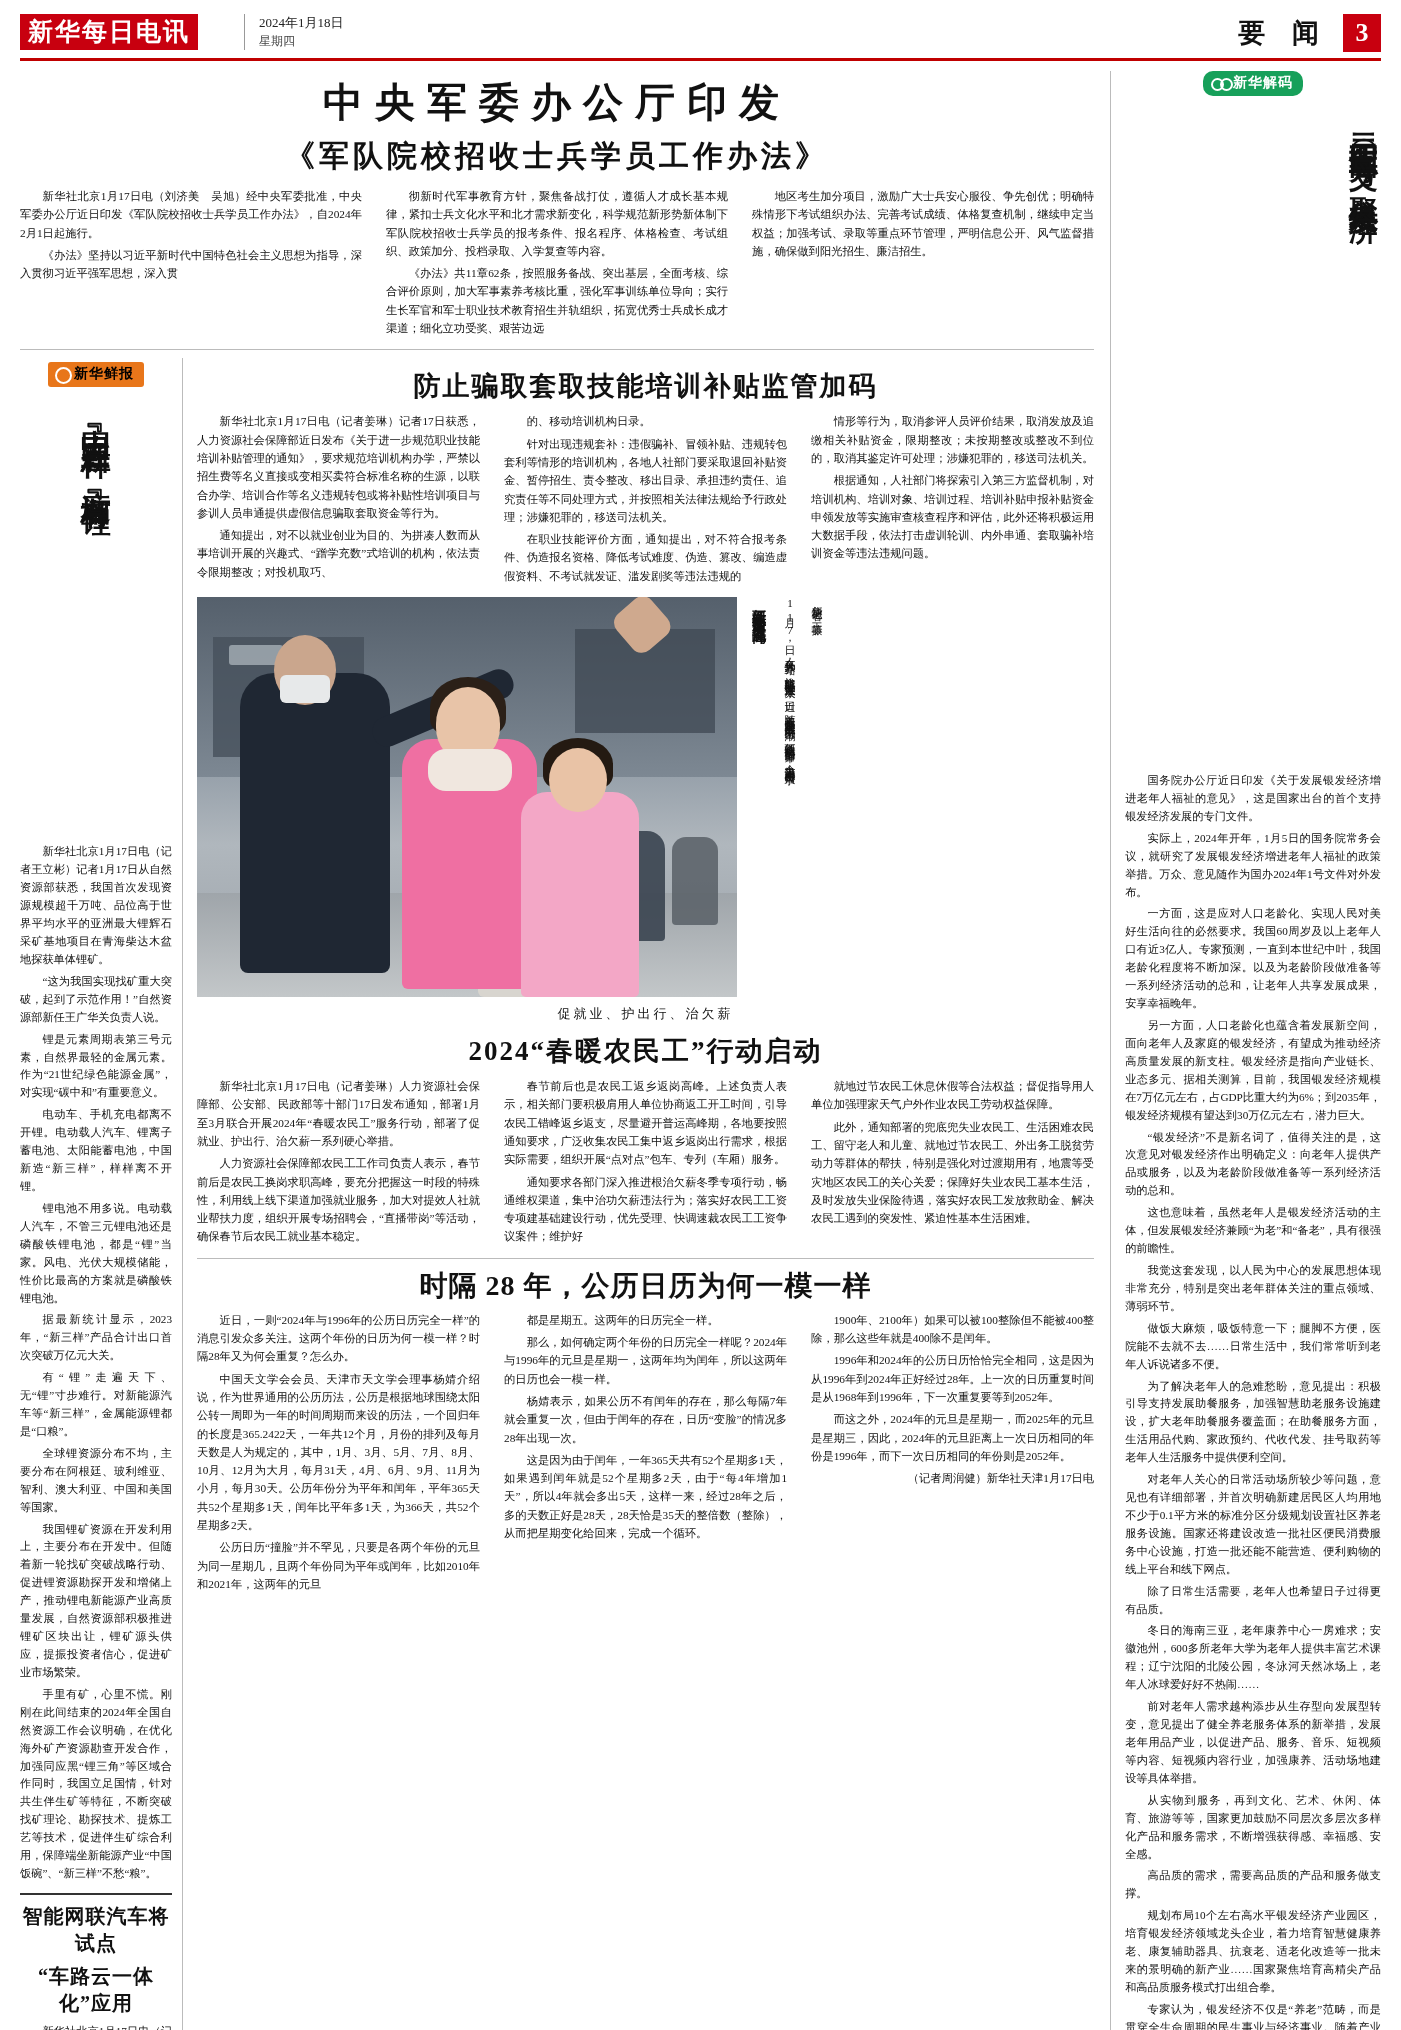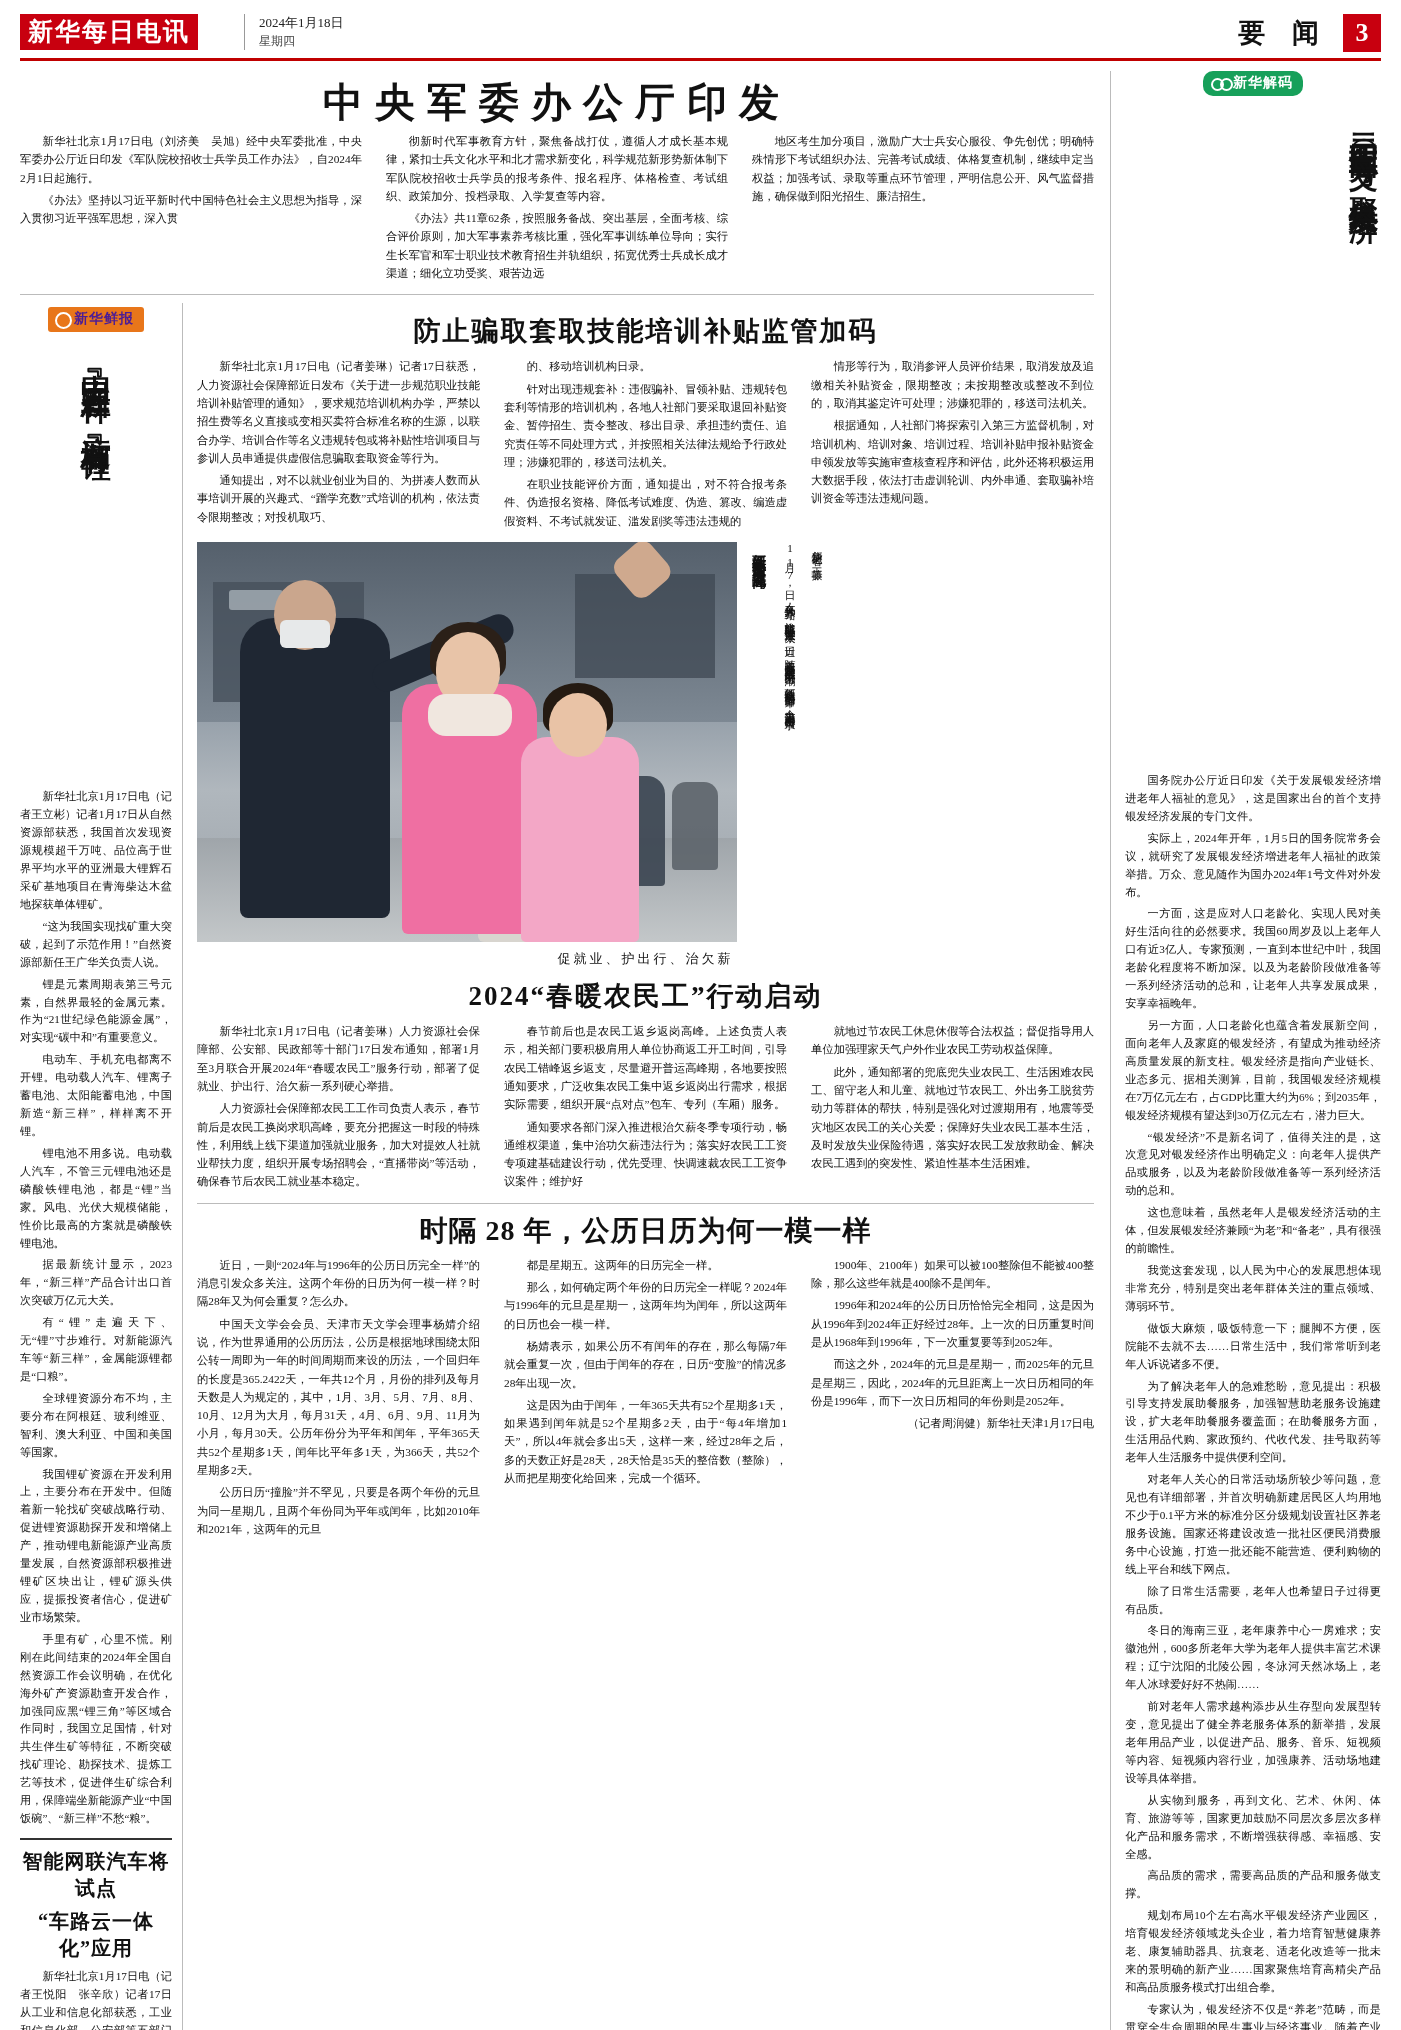--- a/index.html
+++ b/index.html
@@ -27,21 +27,21 @@
 
   .cols3{display:flex;gap:24px;font-family:Liberation Serif, serif;}
   .col{flex:1;font-size:11.3px;line-height:1.62;text-align:justify;}
   .col p{margin:0 0 4px 0;text-indent:2em;}
 
   
   .mid-wrap{display:flex;gap:14px;margin-top:8px;}
   .mid-left{width:152px;border-right:1px solid #bbb;padding-right:10px;}
   .mid-main{flex:1;}
 
-  .badge{display:inline-block;background:#e8761a;color:#4c1d95;font-size:14px;font-weight:bold;padding:3px 10px 4px 26px;border-radius:3px;position:relative;letter-spacing:1px;}
+  .badge{display:inline-block;background:#e8761a;color:#000000;font-size:14px;font-weight:bold;padding:3px 10px 4px 26px;border-radius:3px;position:relative;letter-spacing:1px;}
   .badge:before{content:"";position:absolute;left:7px;top:5px;width:13px;height:13px;border:2px solid #fff;border-radius:50%;}
   .badge-green{display:inline-block;background:#17a05a;color:#fff;font-size:14px;font-weight:bold;padding:3px 10px 4px 30px;border-radius:10px;position:relative;letter-spacing:1px;}
   .badge-green:before{content:"";position:absolute;left:8px;top:7px;width:9px;height:9px;border:2px solid #fff;border-radius:50%;}
   .badge-green:after{content:"";position:absolute;left:17px;top:7px;width:9px;height:9px;border:2px solid #fff;border-radius:50%;}
 
   .vtitle{writing-mode:vertical-rl;text-orientation:upright;font-size:30px;font-weight:bold;line-height:1.18;letter-spacing:4px;height:430px;margin:12px auto 8px auto;}
   .vtitle-wrap{display:flex;justify-content:center;}
 
   .h2center{text-align:center;font-size:27px;font-weight:bold;letter-spacing:2px;margin:10px 0 8px 0;}
   .h3center{text-align:center;font-size:28px;font-weight:bold;letter-spacing:1px;margin:8px 0 6px 0;}
@@ -101,20 +101,21 @@
       <div class="mast-section">要 闻</div>
       <div class="mast-page">3</div>
     </div>
   </div>
 
   <div class="body-wrap">
     <div class="left-zone">
 
       <div>
         <div class="headline1">中央军委办公厅印发</div>
+        <div class="headline2">《军队院校招收士兵学员工作办法》</div>
         <div class="cols3">
           <div class="col">
             <p>新华社北京1月17日电（刘济美　吴旭）经中央军委批准，中央军委办公厅近日印发《军队院校招收士兵学员工作办法》，自2024年2月1日起施行。</p>
             <p>《办法》坚持以习近平新时代中国特色社会主义思想为指导，深入贯彻习近平强军思想，深入贯</p>
           </div>
           <div class="col">
             <p>彻新时代军事教育方针，聚焦备战打仗，遵循人才成长基本规律，紧扣士兵文化水平和北才需求新变化，科学规范新形势新体制下军队院校招收士兵学员的报考条件、报名程序、体格检查、考试组织、政策加分、投档录取、入学复查等内容。</p>
             <p>《办法》共11章62条，按照服务备战、突出基层，全面考核、综合评价原则，加大军事素养考核比重，强化军事训练单位导向；实行生长军官和军士职业技术教育招生并轨组织，拓宽优秀士兵成长成才渠道；细化立功受奖、艰苦边远</p>
           </div>
           <div class="col">

